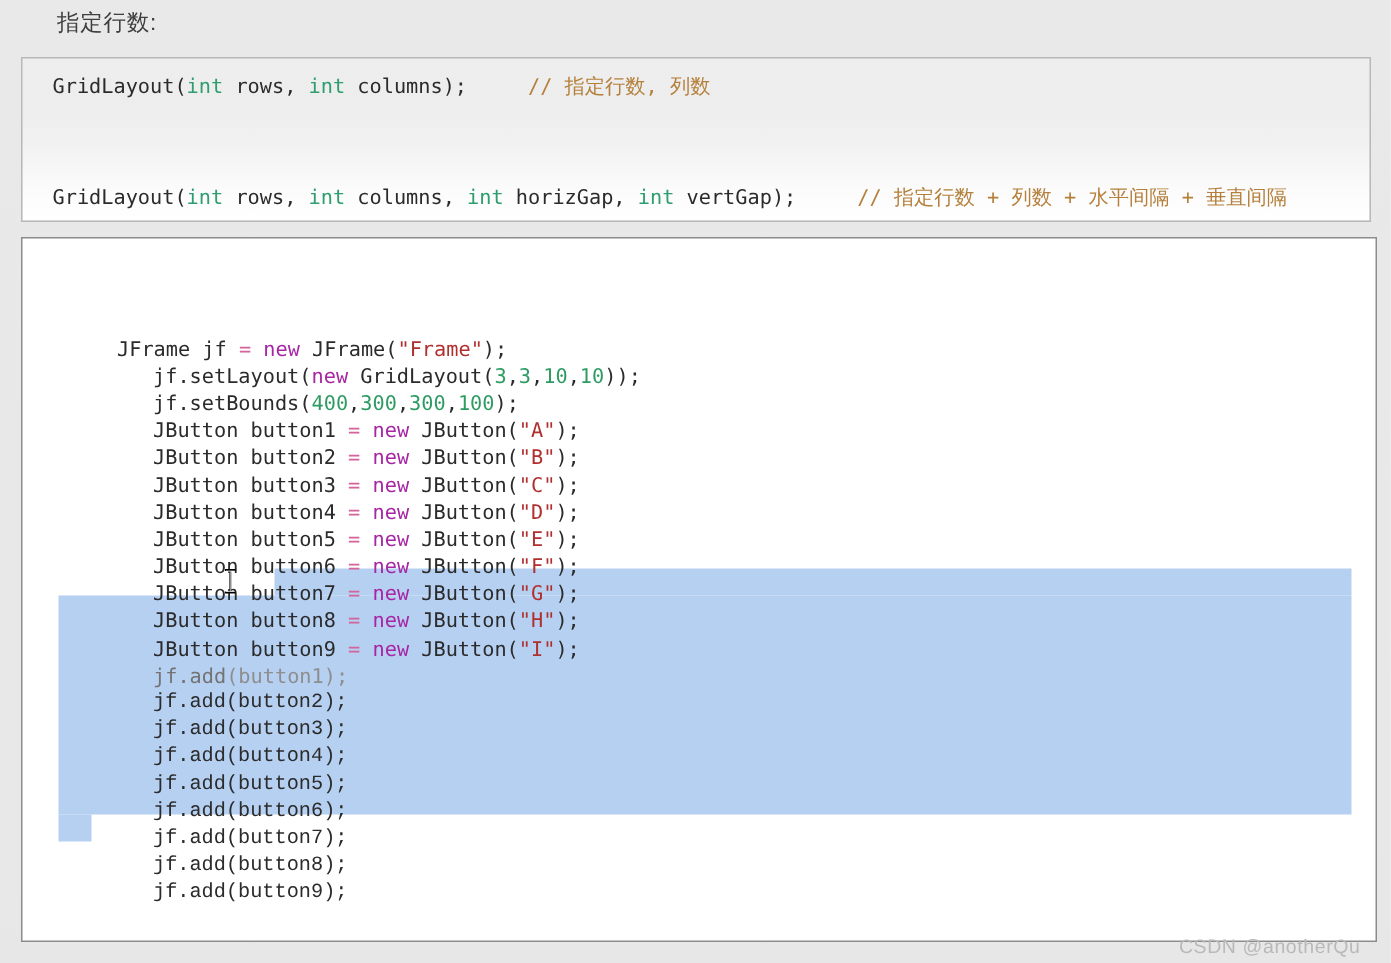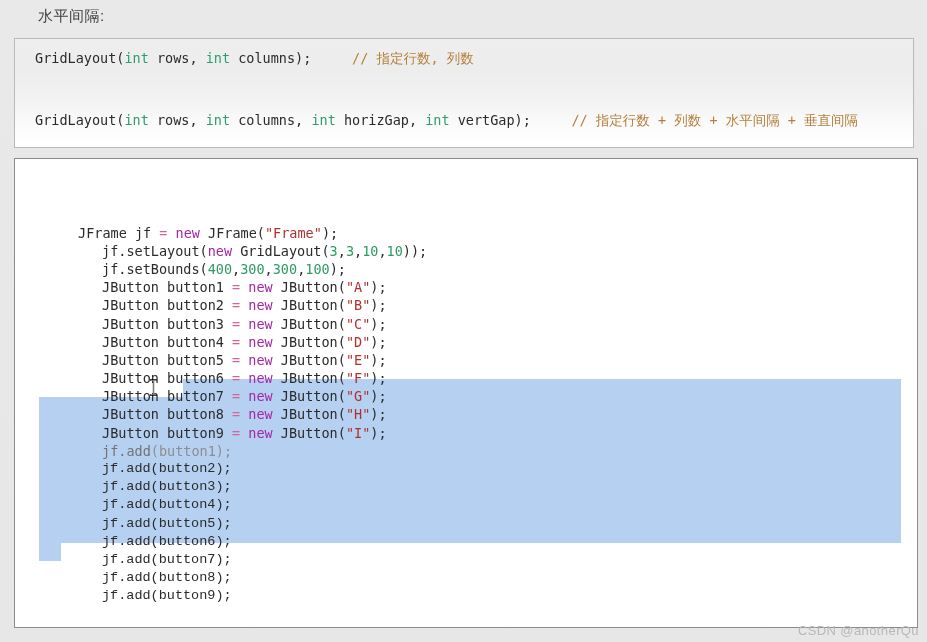--- a/index.html
+++ b/index.html
@@ -55,21 +55,21 @@
   .sig-line {
     position: absolute;
     left: 20px;
     font-family: "DejaVu Sans Mono", monospace;
     font-size: 13.5px;
     line-height: 18px;
     white-space: pre;
     color: #333333;
   }
   .sig-line.l1 { top: 10px; }
-  .sig-line.l2 { top: 72px; }
+  .sig-line.l2 { top: 84px; }
 
   
   .codeblock-main {
     position: absolute;
     left: 14px;
     top: 158px;
     width: 904px;
     height: 470px;
     box-sizing: border-box;
     border: 1px solid #8c8c8c;
@@ -117,36 +117,36 @@
     position: absolute;
     width: 9px;
     height: 17px;
     z-index: 5;
     pointer-events: none;
   }
 
   
   .watermark {
     position: absolute;
-    right: 8px;
+    right: 20px;
     bottom: 4px;
     font-family: "Liberation Sans", sans-serif;
     font-size: 13px;
     color: #b9b9b9;
     letter-spacing: 0.4px;
     white-space: nowrap;
     z-index: 10;
   }
 </style>
 </head>
 <body>
 
 <div class="page">
 
-  <div class="heading">水平间隔:</div>
+  <div class="heading">指定行数:</div>
 
   <div class="codeblock-sig">
     <div class="sig-line l1" id="sig-0"><span class="tok-plain">GridLayout(</span><span class="tok-type">int</span><span class="tok-plain"> rows, </span><span class="tok-type">int</span><span class="tok-plain"> columns);</span><span class="tok-plain">     </span><span class="tok-cmt">// 指定行数, 列数</span></div>
     <div class="sig-line l2" id="sig-1"><span class="tok-plain">GridLayout(</span><span class="tok-type">int</span><span class="tok-plain"> rows, </span><span class="tok-type">int</span><span class="tok-plain"> columns, </span><span class="tok-type">int</span><span class="tok-plain"> horizGap, </span><span class="tok-type">int</span><span class="tok-plain"> vertGap);</span><span class="tok-plain">     </span><span class="tok-cmt">// 指定行数 + 列数 + 水平间隔 + 垂直间隔</span></div>
   </div>
 
   <div class="codeblock-main">
     <div class="code-inner" id="code-inner">
       
     <div class="sel" style="left: 168px; top: 220px; width: 718px; height: 18px; background: rgb(182, 208, 242);"></div><div class="sel" style="left: 24px; top: 238px; width: 862px; height: 146px; background: rgb(182, 208, 242);"></div><div class="sel" style="left: 24px; top: 384px; width: 22px; height: 18px; background: rgb(182, 208, 242);"></div><div class="code-line" style="padding-left: 63px;"><span class="tok-plain">JFrame jf </span><span class="tok-op">=</span><span class="tok-plain"> </span><span class="tok-kw">new</span><span class="tok-plain"> JFrame(</span><span class="tok-str">"Frame"</span><span class="tok-plain">);</span></div><div class="code-line" style="padding-left: 87px;"><span class="tok-plain">jf.setLayout(</span><span class="tok-kw">new</span><span class="tok-plain"> GridLayout(</span><span class="tok-num">3</span><span class="tok-plain">,</span><span class="tok-num">3</span><span class="tok-plain">,</span><span class="tok-num">10</span><span class="tok-plain">,</span><span class="tok-num">10</span><span class="tok-plain">));</span></div><div class="code-line" style="padding-left: 87px;"><span class="tok-plain">jf.setBounds(</span><span class="tok-num">400</span><span class="tok-plain">,</span><span class="tok-num">300</span><span class="tok-plain">,</span><span class="tok-num">300</span><span class="tok-plain">,</span><span class="tok-num">100</span><span class="tok-plain">);</span></div><div class="code-line" style="padding-left: 87px;"><span class="tok-plain">JButton button1 </span><span class="tok-op">=</span><span class="tok-plain"> </span><span class="tok-kw">new</span><span class="tok-plain"> JButton(</span><span class="tok-str">"A"</span><span class="tok-plain">);</span></div><div class="code-line" style="padding-left: 87px;"><span class="tok-plain">JButton button2 </span><span class="tok-op">=</span><span class="tok-plain"> </span><span class="tok-kw">new</span><span class="tok-plain"> JButton(</span><span class="tok-str">"B"</span><span class="tok-plain">);</span></div><div class="code-line" style="padding-left: 87px;"><span class="tok-plain">JButton button3 </span><span class="tok-op">=</span><span class="tok-plain"> </span><span class="tok-kw">new</span><span class="tok-plain"> JButton(</span><span class="tok-str">"C"</span><span class="tok-plain">);</span></div><div class="code-line" style="padding-left: 87px;"><span class="tok-plain">JButton button4 </span><span class="tok-op">=</span><span class="tok-plain"> </span><span class="tok-kw">new</span><span class="tok-plain"> JButton(</span><span class="tok-str">"D"</span><span class="tok-plain">);</span></div><div class="code-line" style="padding-left: 87px;"><span class="tok-plain">JButton button5 </span><span class="tok-op">=</span><span class="tok-plain"> </span><span class="tok-kw">new</span><span class="tok-plain"> JButton(</span><span class="tok-str">"E"</span><span class="tok-plain">);</span></div><div class="code-line" style="padding-left: 87px;"><span class="tok-plain">JButton button6 </span><span class="tok-op">=</span><span class="tok-plain"> </span><span class="tok-kw">new</span><span class="tok-plain"> JButton(</span><span class="tok-str">"F"</span><span class="tok-plain">);</span></div><div class="code-line" style="padding-left: 87px;"><span class="tok-plain">JButton button7 </span><span class="tok-op">=</span><span class="tok-plain"> </span><span class="tok-kw">new</span><span class="tok-plain"> JButton(</span><span class="tok-str">"G"</span><span class="tok-plain">);</span></div><div class="code-line" style="padding-left: 87px;"><span class="tok-plain">JButton button8 </span><span class="tok-op">=</span><span class="tok-plain"> </span><span class="tok-kw">new</span><span class="tok-plain"> JButton(</span><span class="tok-str">"H"</span><span class="tok-plain">);</span></div><div class="code-line" style="padding-left: 87px;"><span class="tok-plain">JButton button9 </span><span class="tok-op">=</span><span class="tok-plain"> </span><span class="tok-kw">new</span><span class="tok-plain"> JButton(</span><span class="tok-str">"I"</span><span class="tok-plain">);</span></div><div class="code-line" style="padding-left: 87px;"><span class="partial-dark">jf.add</span><span style="color: rgb(142, 142, 142);">(button1);</span></div><div class="code-line selected" style="padding-left: 87px;"><span class="tok-plain">jf.add(button2);</span></div><div class="code-line selected" style="padding-left: 87px;"><span class="tok-plain">jf.add(button3);</span></div><div class="code-line selected" style="padding-left: 87px;"><span class="tok-plain">jf.add(button4);</span></div><div class="code-line selected" style="padding-left: 87px;"><span class="tok-plain">jf.add(button5);</span></div><div class="code-line selected" style="padding-left: 87px;"><span class="tok-plain">jf.add(button6);</span></div><div class="code-line selected" style="padding-left: 87px;"><span class="tok-plain">jf.add(button7);</span></div><div class="code-line selected" style="padding-left: 87px;"><span class="tok-plain">jf.add(button8);</span></div><div class="code-line selected" style="padding-left: 87px;"><span class="tok-plain">jf.add(button9);</span></div><div class="code-line" style="padding-left: 63px;"><span class="tok-plain"></span></div><div class="code-line" style="padding-left: 63px;"><span class="tok-plain"></span></div></div>

